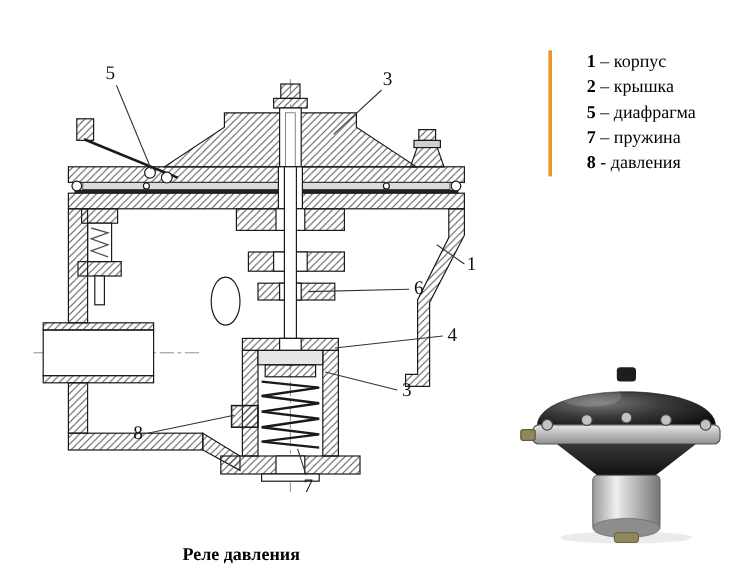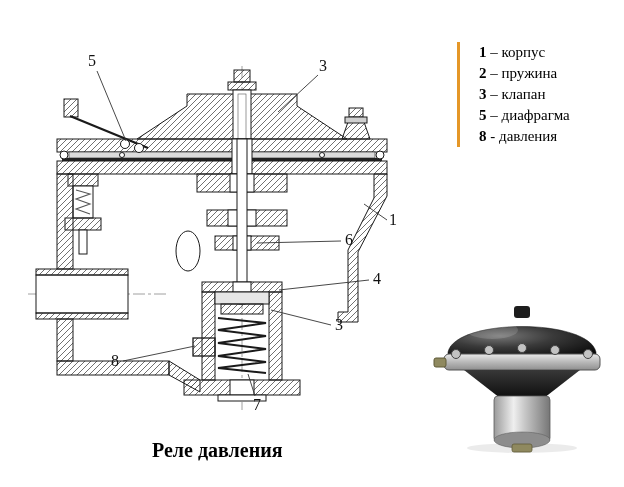--- a/index.html
+++ b/index.html
@@ -1,22 +1,22 @@
 <!DOCTYPE html>
 <html><head>
 <meta charset="utf-8">
 <style>
   html,body{margin:0;padding:0;background:#fff;}
   .page{position:relative;width:624px;height:487px;background:#ffffff;overflow:hidden;
         font-family:"Liberation Serif",serif;color:#000;}
   .drawing{position:absolute;left:12px;top:44px;}
-  .legend{position:absolute;left:457px;top:42px;border-left:3px solid #E59728;padding-left:19px;}
+  .legend{position:absolute;left:457px;top:42px;border-left:3px solid #E59728;padding-left:29px;}
   .legend-item{font-size:15px;line-height:21px;white-space:nowrap;}
   .legend-item b{font-weight:bold;}
-  .caption{position:absolute;left:152px;top:439px;font-size:20px;font-weight:bold;}
+  .caption{position:absolute;left:152px;top:455px;font-size:15px;font-weight:bold;}
   .photo{position:absolute;left:430px;top:302px;}
   .num{font-family:"Liberation Serif",serif;font-size:16px;fill:#111;}
   .ld{stroke:#333;stroke-width:0.9;}
   .cl{stroke:#888;stroke-width:0.8;stroke-dasharray:12 3 3 3;}
 </style>
 </head>
 <body>
 
 <div class="page">
 
@@ -112,23 +112,23 @@
     <text class="num" x="381" y="181" text-anchor="middle">1</text>
     <text class="num" x="337" y="201" text-anchor="middle">6</text>
     <text class="num" x="365" y="240" text-anchor="middle">4</text>
     <text class="num" x="327" y="286" text-anchor="middle">3</text>
     <text class="num" x="103" y="322" text-anchor="middle">8</text>
     <text class="num" x="245" y="366" text-anchor="middle">7</text>
   </svg>
 
   <div class="legend">
     <div class="legend-item"><b>1</b> <span>– корпус</span></div>
-    <div class="legend-item"><b>2</b> <span>– пружина</span></div>
-    <div class="legend-item"><b>3</b> <span>– клапан</span></div>
+    <div class="legend-item"><b>2</b> <span>– крышка</span></div>
     <div class="legend-item"><b>5</b> <span>– диафрагма</span></div>
+    <div class="legend-item"><b>7</b> <span>– пружина</span></div>
     <div class="legend-item"><b>8</b> <span>- давления</span></div>
   </div>
 
   <svg class="photo" width="185" height="152" viewBox="0 0 185 152" xmlns="http://www.w3.org/2000/svg">
     <defs>
       <radialGradient id="domeG" cx="35%" cy="30%" r="80%">
         <stop offset="0%" stop-color="#777"></stop>
           <stop offset="45%" stop-color="#3a3a3a"></stop>
           <stop offset="100%" stop-color="#0c0c0c"></stop>
       </radialGradient>

